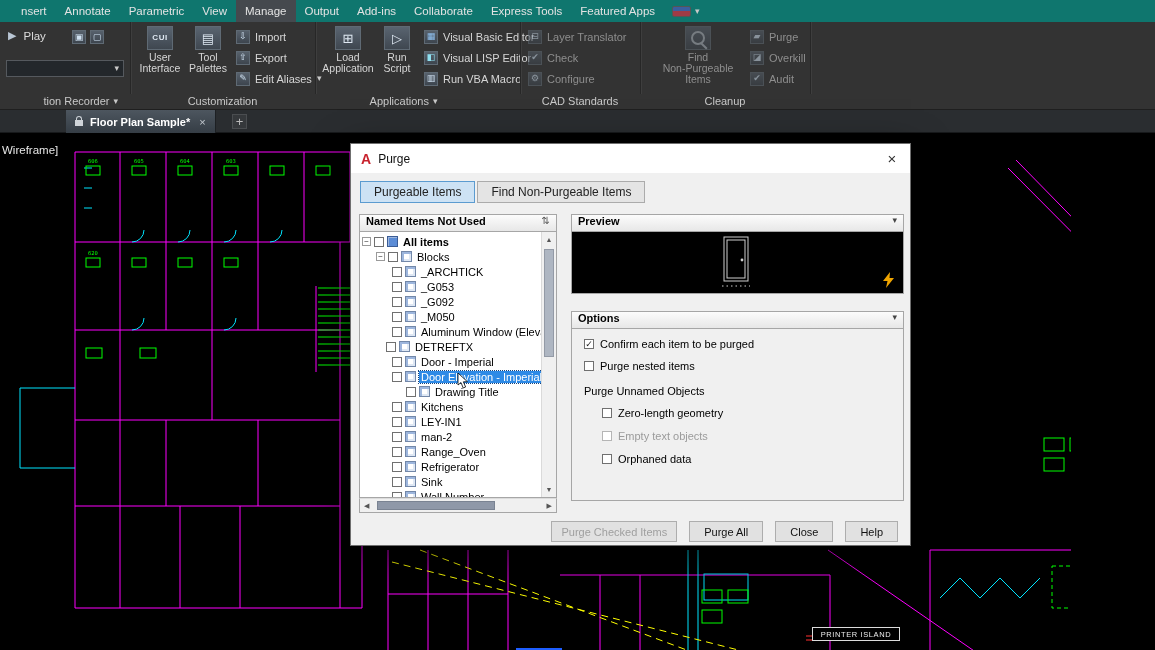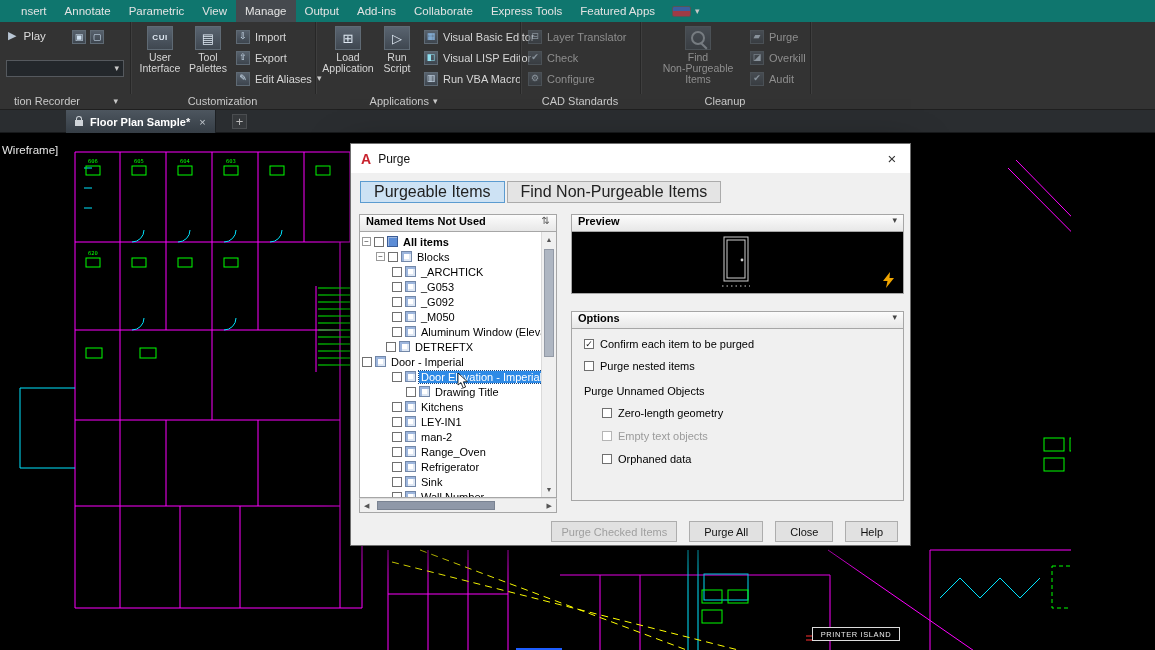--- a/index.html
+++ b/index.html
@@ -75,21 +75,21 @@
 
   
   .dialog{position:absolute;left:350px;top:143px;width:561px;height:403px;background:#f0f0f0;
           border:1px solid #6f6f6f;box-shadow:0 10px 36px rgba(0,0,0,.65);font-size:11px;color:#000}
   .dlg-title{position:absolute;top:0;left:0;right:0;height:29px;background:#fff;display:flex;
              align-items:center;gap:7px;padding:0 10px;font-size:12px;color:#111}
   .acad-logo{color:#c8232e;font-weight:bold;font-size:14px}
   .dlg-close{position:absolute;right:0;top:0;width:36px;height:29px;display:flex;align-items:center;
              justify-content:center;font-size:15px;color:#333;cursor:default}
   .dlg-tabs{position:absolute;left:9px;top:37px;display:flex;gap:2px}
-  .tabbtn{height:22px;padding:0 13px;font-size:16px;font-family:inherit;background:#e4e4e4;
+  .tabbtn{height:22px;padding:0 13px;font-size:12px;font-family:inherit;background:#e4e4e4;
           border:1px solid #ababab;color:#222}
   .tabbtn.active{background:#cde2f4;border-color:#5b9bd0}
 
   .sec-head{height:18px;border:1px solid #a6a6a6;background:linear-gradient(#fcfcfc,#e7e7e7);
             display:flex;align-items:flex-start;justify-content:space-between;padding:0 6px;font-weight:bold}
   .sec-caret{font-size:9px;color:#444}
   .sorticon{font-size:10px;color:#555;font-weight:normal}
 
   .tree-sec{position:absolute;left:8px;top:70px;width:198px}
   .treebox{position:relative;height:266px;background:#fff;border:1px solid #a6a6a6;border-top:none;
@@ -246,21 +246,21 @@
       <span>Overkill</span>
     </div>
     <div class="smallrow dim" style="left:750px;top:48px">
       <span class="ic-sm">✔</span>
       <span>Audit</span>
     </div>
     <div class="sep" style="left:810px"></div>
   </div>
 
   <div class="plabels">
-    <div class="plabel" style="left:0;width:118px;justify-content:space-between;padding-left:14px">
+    <div class="plabel" style="left:0;width:118px;justify-content:flex-end;padding-left:14px">
       <span>tion Recorder</span>
       <span class="caret">▾</span>
     </div>
     <div class="plabel" style="left:130px;width:185px">
       <span>Customization</span>
     </div>
     <div class="plabel" style="left:301px;width:205px">
       <span>Applications</span>
       <span class="caret">▾</span>
     </div>
@@ -421,21 +421,21 @@
         <div class="trow" style="margin-left:30px">
             <span class="cb"></span>
             <span class="nodeic"></span>
             <span class="tlabel">Aluminum Window (Elevat</span>
           </div>
         <div class="trow" style="margin-left:24px">
             <span class="cb"></span>
             <span class="nodeic"></span>
             <span class="tlabel">DETREFTX</span>
           </div>
-        <div class="trow" style="">
+        <div class="trow" style="margin-left:30px">
             <span class="cb"></span>
             <span class="nodeic"></span>
             <span class="tlabel">Door - Imperial</span>
           </div>
         <div class="trow sel" style="margin-left:30px">
             <span class="cb"></span>
             <span class="nodeic"></span>
             <span class="tlabel">Door Elevation - Imperial</span>
           </div>
         <div class="trow" style="margin-left:44px">

